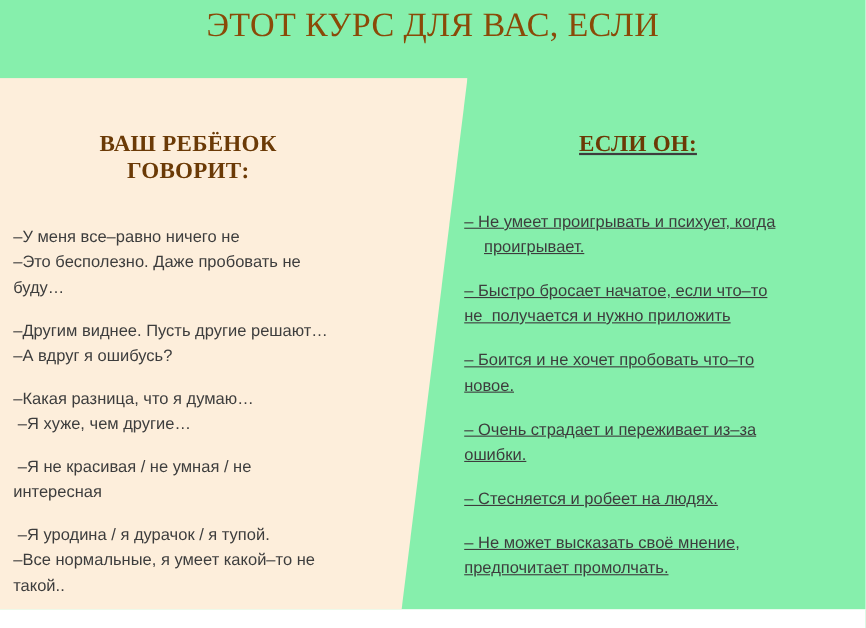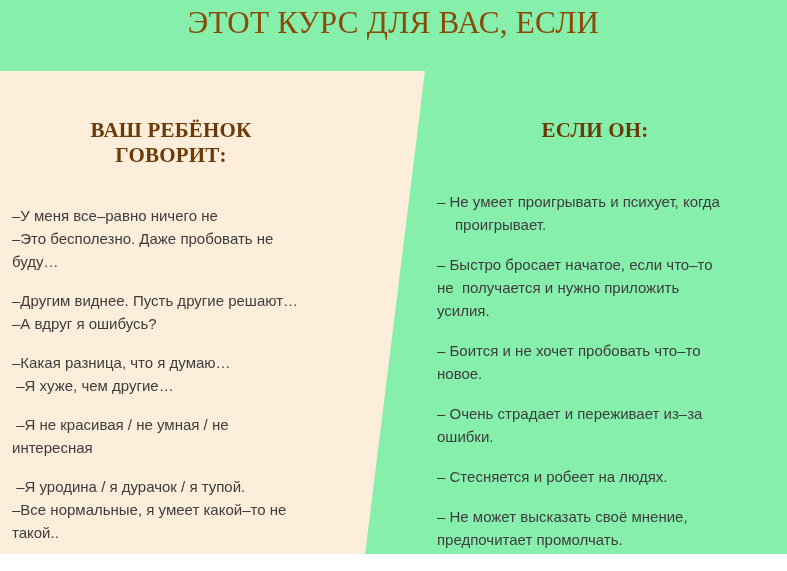--- a/index.html
+++ b/index.html
@@ -49,23 +49,24 @@
   .col {
     position: absolute;
     color: #3d3d3d;
   }
   .col-left {
     left: 6px;
     top: 118px;
     width: 352px;
   }
   .col-right {
-    left: 437px;
+    left: 422px;
     top: 118px;
     width: 340px;
+    text-decoration: underline;
   }
 
   .col-heading {
     font-family: "Liberation Serif", "DejaVu Serif", serif;
     font-weight: bold;
     font-size: 21px;
     line-height: 25px;
     color: #6b3a06;
     text-align: center;
     margin: 0 0 0 0;
@@ -160,21 +161,20 @@
       <span class="body-line">ЕСЛИ ОН:</span>
     </div>
     <div class="body-list">
         <p class="body-block">
           <span class="body-line">– Не умеет проигрывать и психует, когда</span>
           <span class="body-line indent-2">проигрывает.</span>
         </p>
         <p class="body-block">
           <span class="body-line">– Быстро бросает начатое, если что–то</span>
           <span class="body-line">не  получается и нужно приложить</span>
-          <span class="body-line">усилия.</span>
         </p>
         <p class="body-block">
           <span class="body-line">– Боится и не хочет пробовать что–то</span>
           <span class="body-line">новое.</span>
         </p>
         <p class="body-block">
           <span class="body-line">– Очень страдает и переживает из–за</span>
           <span class="body-line">ошибки.</span>
         </p>
         <p class="body-block">

